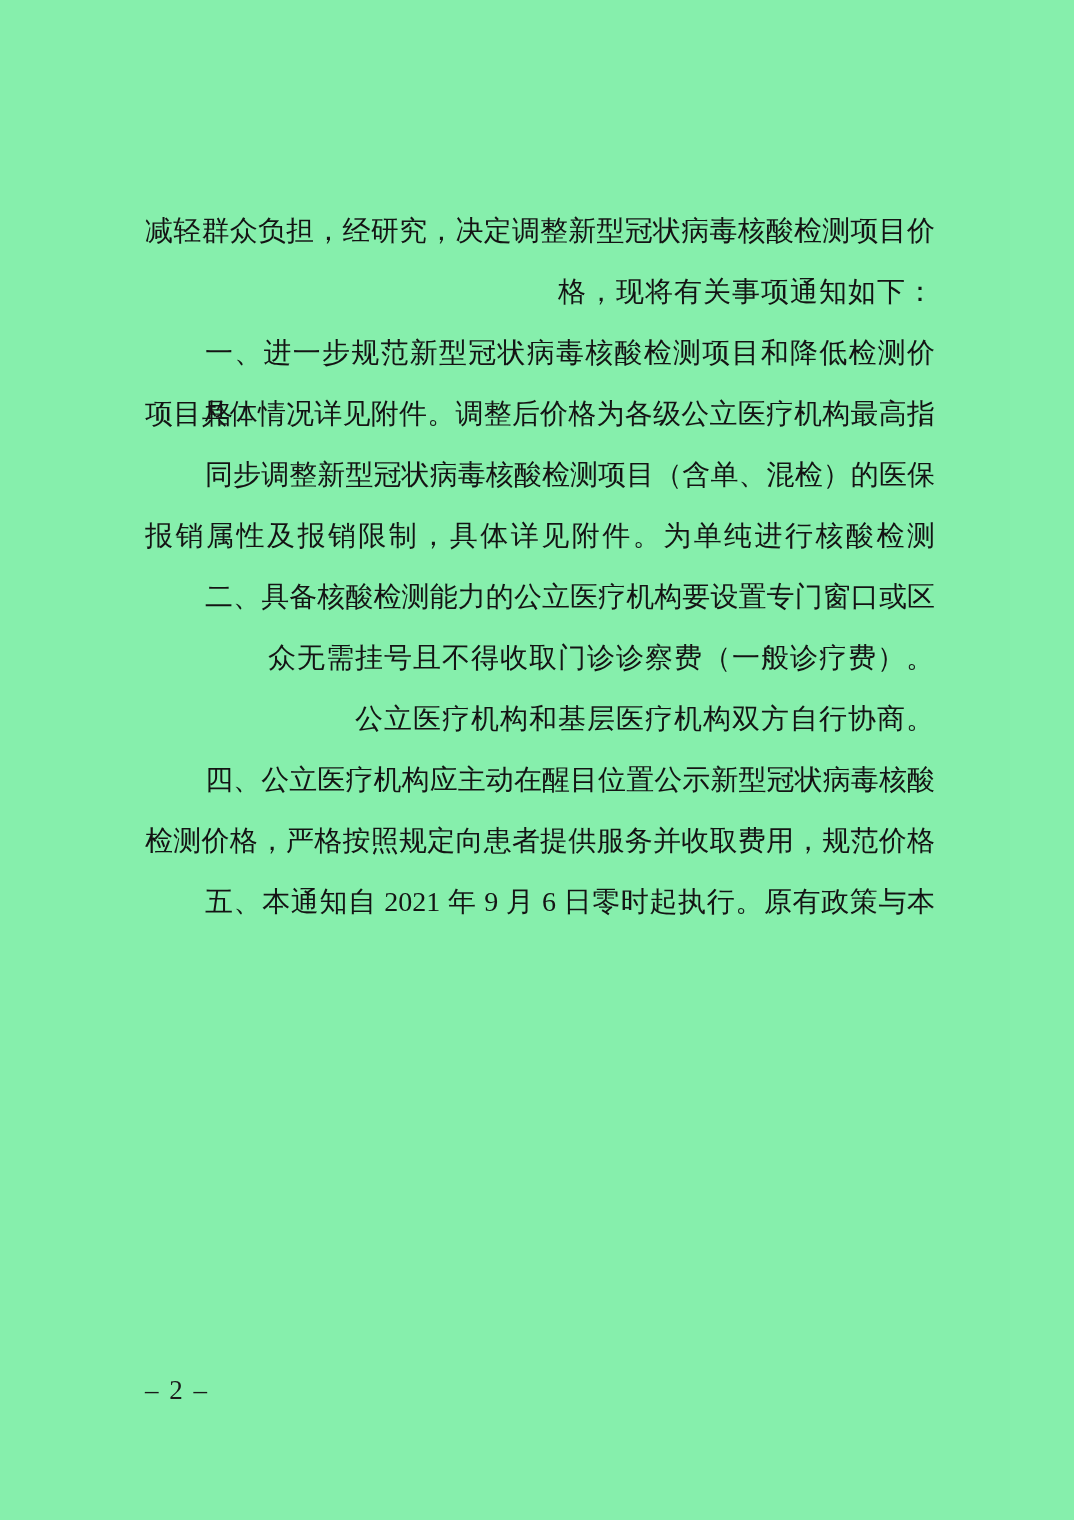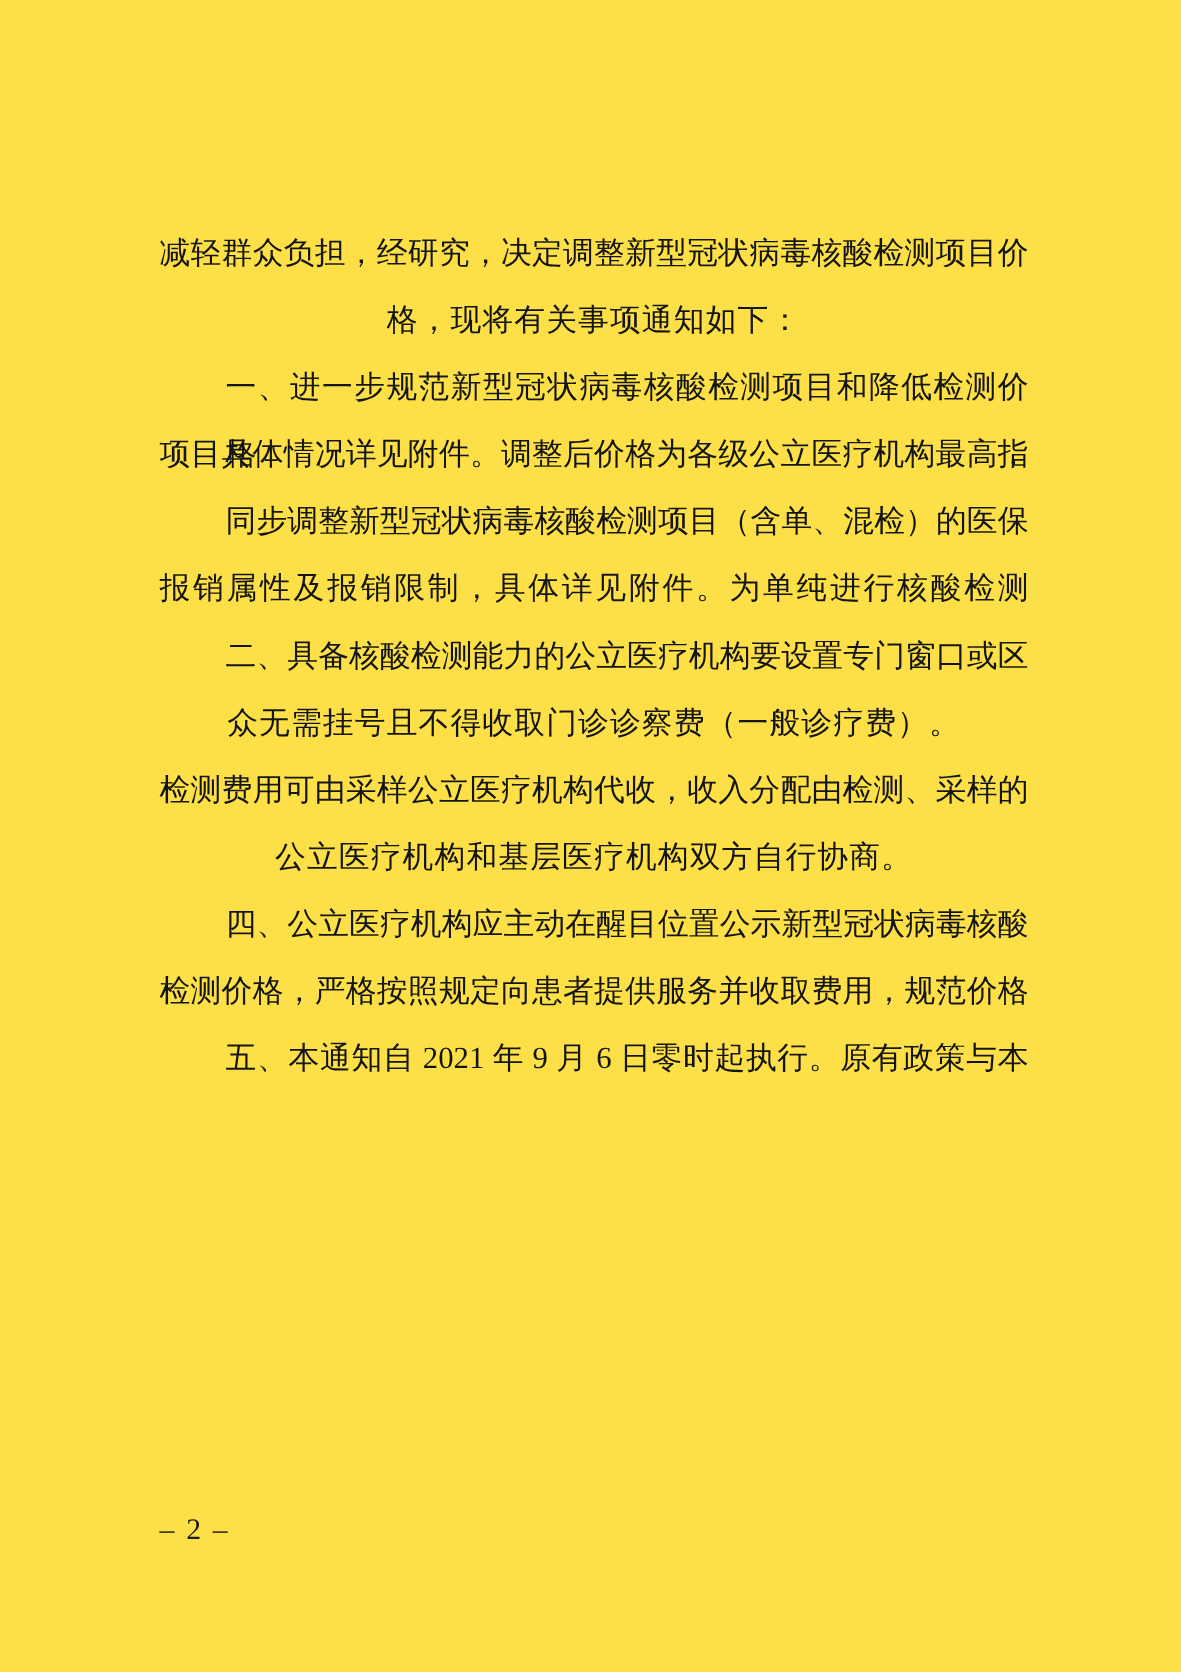--- a/index.html
+++ b/index.html
@@ -5,40 +5,40 @@
   html, body {
     margin: 0;
     padding: 0;
     background: #e9e9e9;
   }
   .page {
     position: relative;
     width: 1074px;
     height: 1520px;
     margin: 0 auto;
-    background: #fde047;
+    background: #86efac;
     overflow: hidden;
     font-family: "Liberation Serif", "DejaVu Serif", serif;
     color: #141414;
   }
   .doc-body {
     position: absolute;
     left: 145px;
     top: 200px;
     width: 790px;
   }
   .line {
     height: 61px;
     line-height: 61px;
     font-size: 28px;
   }
   .line.flush-left {
     letter-spacing: 1px;
     white-space: nowrap;
-    text-align: center;
+    text-align: right;
   }
   .line.justify {
     letter-spacing: 0;
     text-align: justify;
     text-align-last: justify;
     -moz-text-align-last: justify;
     text-justify: inter-character;
     white-space: nowrap;
   }
   
@@ -85,21 +85,20 @@
 
       <div class="line justify">报销属性及报销限制，具体详见附件。为单纯进行核酸检测</div>
 
 
       <div class="line indent justify">二、具备核酸检测能力的公立医疗机构要设置专门窗口或区</div>
 
 
       <div class="line flush-left">众无需挂号且不得收取门诊诊察费（一般诊疗费）。</div>
 
 
-      <div class="line justify">检测费用可由采样公立医疗机构代收，收入分配由检测、采样的</div>
 
       <div class="line flush-left">公立医疗机构和基层医疗机构双方自行协商。</div>
 
       <div class="line indent justify">四、公立医疗机构应主动在醒目位置公示新型冠状病毒核酸</div>
 
       <div class="line justify">检测价格，严格按照规定向患者提供服务并收取费用，规范价格</div>
 
 
       <div class="line indent justify">五、本通知自 2021 年 9 月 6 日零时起执行。原有政策与本</div>
     </div>

